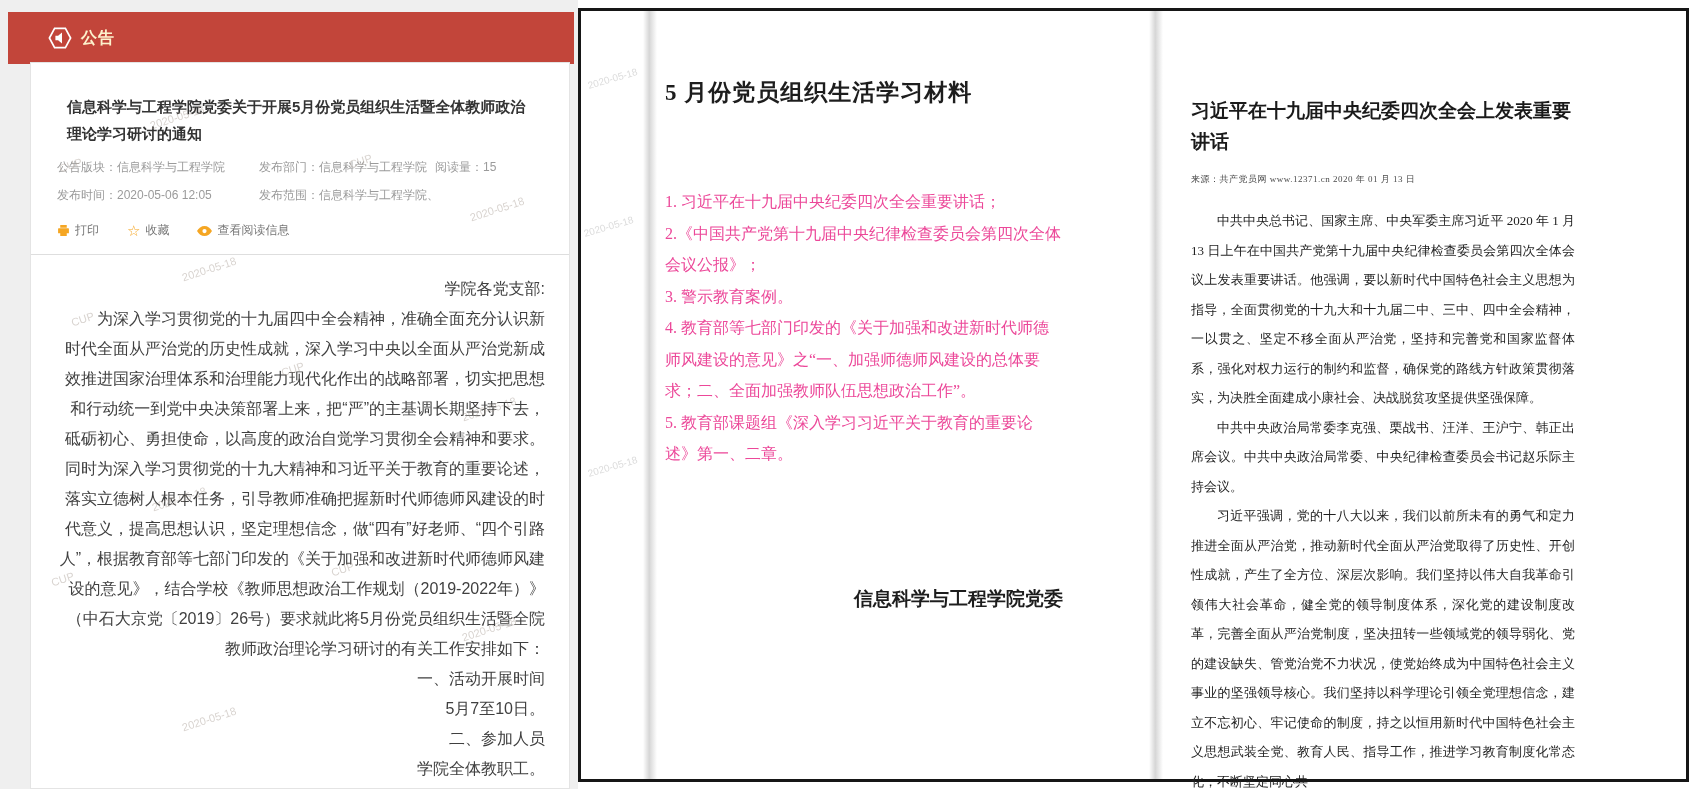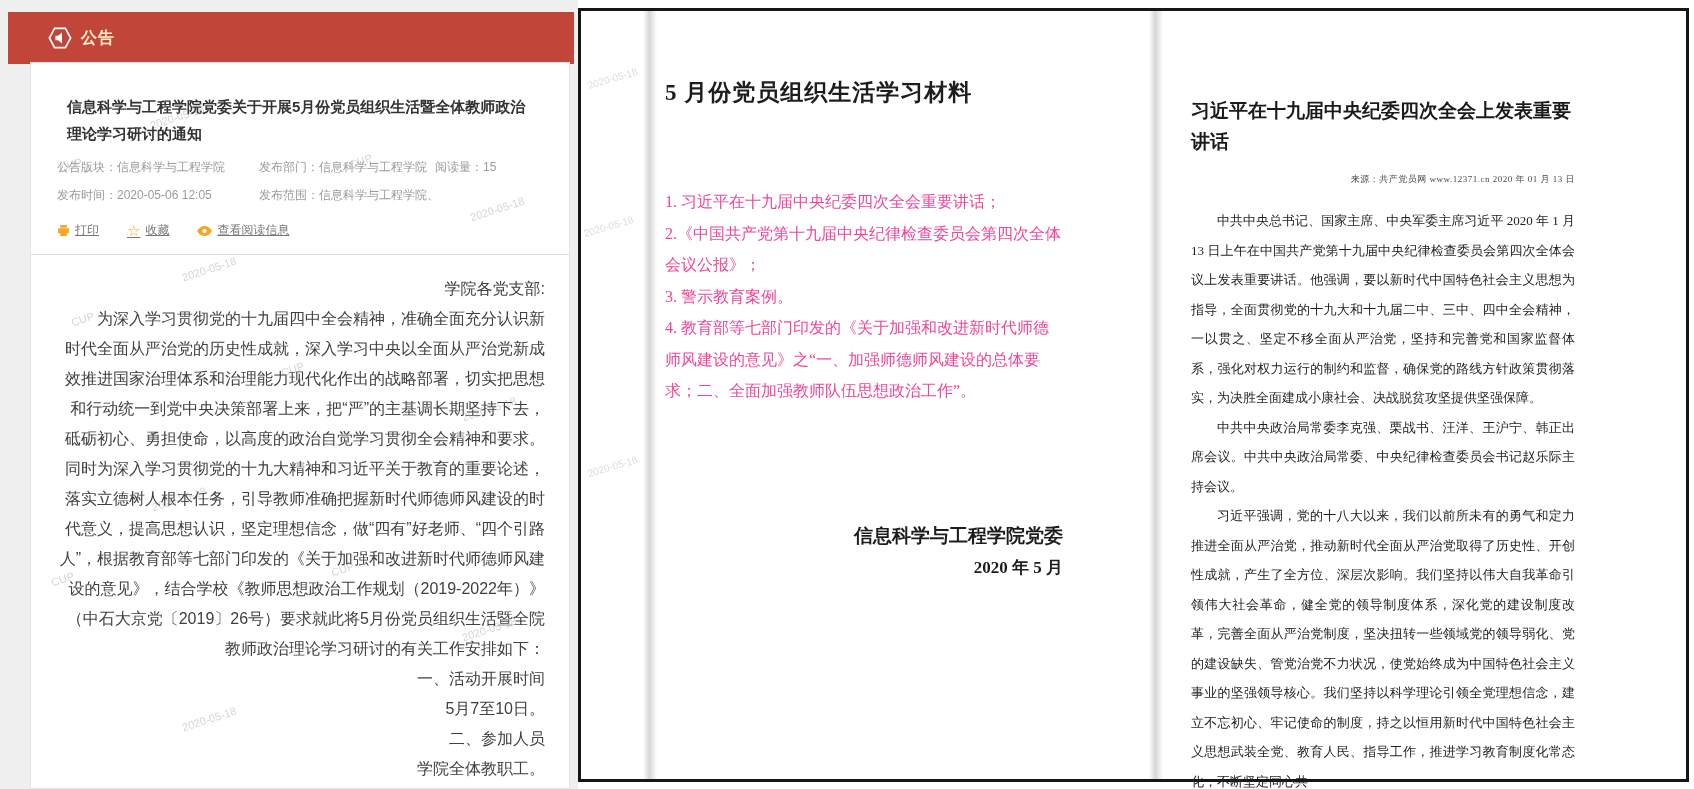--- a/index.html
+++ b/index.html
@@ -22,21 +22,21 @@
   }
   .card h1{
     margin:8px 10px 12px;font-size:15px;font-weight:bold;color:#333333;
     text-align:left;line-height:27px;
   }
   .meta-grid{
     display:grid;grid-template-columns:202px 176px 1fr;row-gap:11px;
     font-size:12px;color:#9b9b9b;margin-top:10px;
   }
   .meta-item{white-space:nowrap;overflow:hidden;}
-  .actions{display:flex;align-items:flex-start;gap:28px;margin-top:18px;font-size:12px;color:#777;text-decoration:underline;}
+  .actions{display:flex;align-items:flex-start;gap:28px;margin-top:18px;font-size:12px;color:#777;}
   .action{display:flex;align-items:center;gap:5px;cursor:pointer;text-decoration:none;color:#777;}
   .star{color:#f5a623;font-size:15px;line-height:12px;}
   .divider{border:none;border-top:1px solid #dedede;margin:15px -24px 0 -26px;}
   .abody{margin-top:19px;font-size:16px;color:#404040;line-height:30px;}
   .abody p{margin:0;text-align:right;}
   .abody p.ind{text-indent:2em;}
   
   .wm-layer span{
     position:absolute;transform:rotate(-18deg);font-size:11px;
     color:rgba(158,146,134,0.40);white-space:nowrap;pointer-events:none;
@@ -58,21 +58,21 @@
   .page1{left:62px;width:424px;padding:0 4px 0 22px;box-sizing:border-box;}
   .page2{left:568px;width:430px;padding:0 4px 0 42px;box-sizing:border-box;}
   .doc-serif{font-family:"Liberation Serif","DejaVu Serif",serif;}
   .p1-title{margin:66px 0 0;text-align:left;font-size:23px;font-weight:bold;color:#1d1d1d;letter-spacing:1px;}
   .p1-list{margin-top:78px;font-size:16px;color:#ec4899;line-height:31.5px;}
   .p1-list p{margin:0;}
   .p1-footer{margin-top:112px;text-align:right;font-weight:bold;color:#1d1d1d;}
   .p1-footer .sig{font-size:19px;line-height:33px;}
   .p1-footer .dt{font-size:17px;line-height:31px;}
   .p2-title{margin:84px 0 0;text-align:left;font-size:19px;font-weight:bold;color:#1a1a1a;line-height:31px;}
-  .p2-source{margin-top:16px;text-align:right;font-size:9px;color:#4a4a4a;letter-spacing:0.5px;}
+  .p2-source{margin-top:16px;text-align:left;font-size:9px;color:#4a4a4a;letter-spacing:0.5px;}
   .p2-body{margin-top:20px;font-size:13px;color:#1f1f1f;line-height:29.5px;text-align:justify;}
   .p2-body p{margin:0;text-indent:2em;}
 </style>
 </head>
 <body>
 
 <div class="left-panel">
 
   <div class="red-bar">
     <svg width="24" height="24" viewBox="0 0 24 24">
@@ -152,24 +152,24 @@
     <span style="left:6px;top:450px">2020-05-18</span>
   </div>
 
   <div class="page page1 doc-serif">
     <div class="p1-title">5 月份党员组织生活学习材料</div>
     <div class="p1-list">
       <p>1.  习近平在十九届中央纪委四次全会重要讲话；</p>
       <p>2.《中国共产党第十九届中央纪律检查委员会第四次全体会议公报》；</p>
       <p>3.  警示教育案例。</p>
       <p>4.  教育部等七部门印发的《关于加强和改进新时代师德师风建设的意见》之“一、加强师德师风建设的总体要求；二、全面加强教师队伍思想政治工作”。</p>
+      <p>5.  教育部课题组《深入学习习近平关于教育的重要论述》第一、二章。</p>
     </div>
     <div class="p1-footer">
       <div class="sig">信息科学与工程学院党委</div>
-      <div class="dt">2020 年 5 月</div>
     </div>
   </div>
 
   <div class="page page2 doc-serif">
     <div class="p2-title">习近平在十九届中央纪委四次全会上发表重要讲话</div>
     <div class="p2-source">来源：共产党员网 www.12371.cn 2020 年 01 月 13 日</div>
     <div class="p2-body">
       <p>中共中央总书记、国家主席、中央军委主席习近平 2020 年 1 月 13 日上午在中国共产党第十九届中央纪律检查委员会第四次全体会议上发表重要讲话。他强调，要以新时代中国特色社会主义思想为指导，全面贯彻党的十九大和十九届二中、三中、四中全会精神，一以贯之、坚定不移全面从严治党，坚持和完善党和国家监督体系，强化对权力运行的制约和监督，确保党的路线方针政策贯彻落实，为决胜全面建成小康社会、决战脱贫攻坚提供坚强保障。</p>
       <p>中共中央政治局常委李克强、栗战书、汪洋、王沪宁、韩正出席会议。中共中央政治局常委、中央纪律检查委员会书记赵乐际主持会议。</p>
       <p>习近平强调，党的十八大以来，我们以前所未有的勇气和定力推进全面从严治党，推动新时代全面从严治党取得了历史性、开创性成就，产生了全方位、深层次影响。我们坚持以伟大自我革命引领伟大社会革命，健全党的领导制度体系，深化党的建设制度改革，完善全面从严治党制度，坚决扭转一些领域党的领导弱化、党的建设缺失、管党治党不力状况，使党始终成为中国特色社会主义事业的坚强领导核心。我们坚持以科学理论引领全党理想信念，建立不忘初心、牢记使命的制度，持之以恒用新时代中国特色社会主义思想武装全党、教育人民、指导工作，推进学习教育制度化常态化，不断坚定同心共</p>

